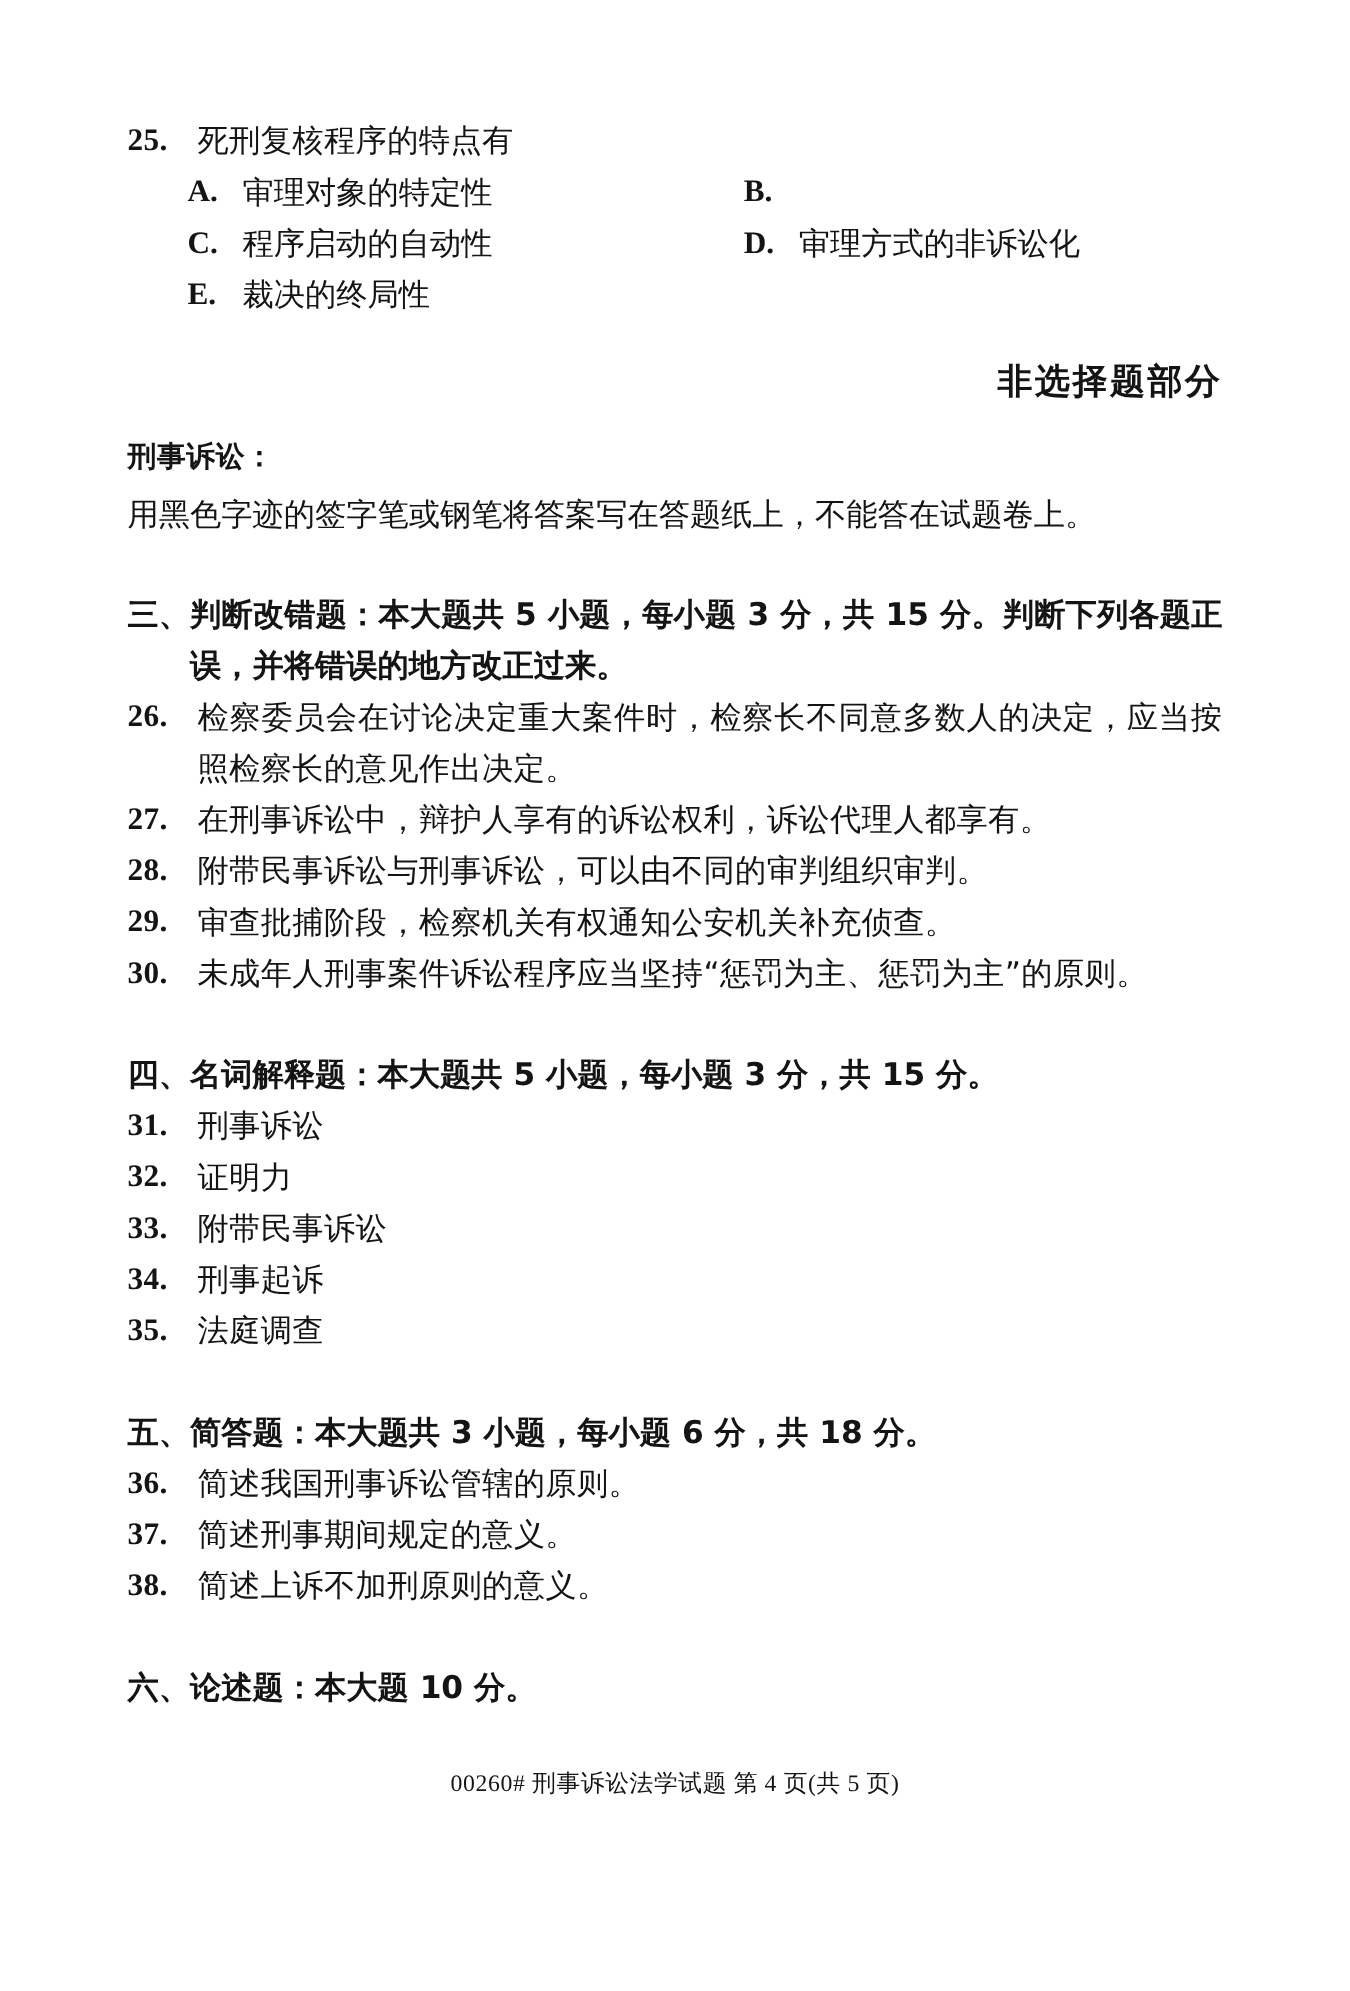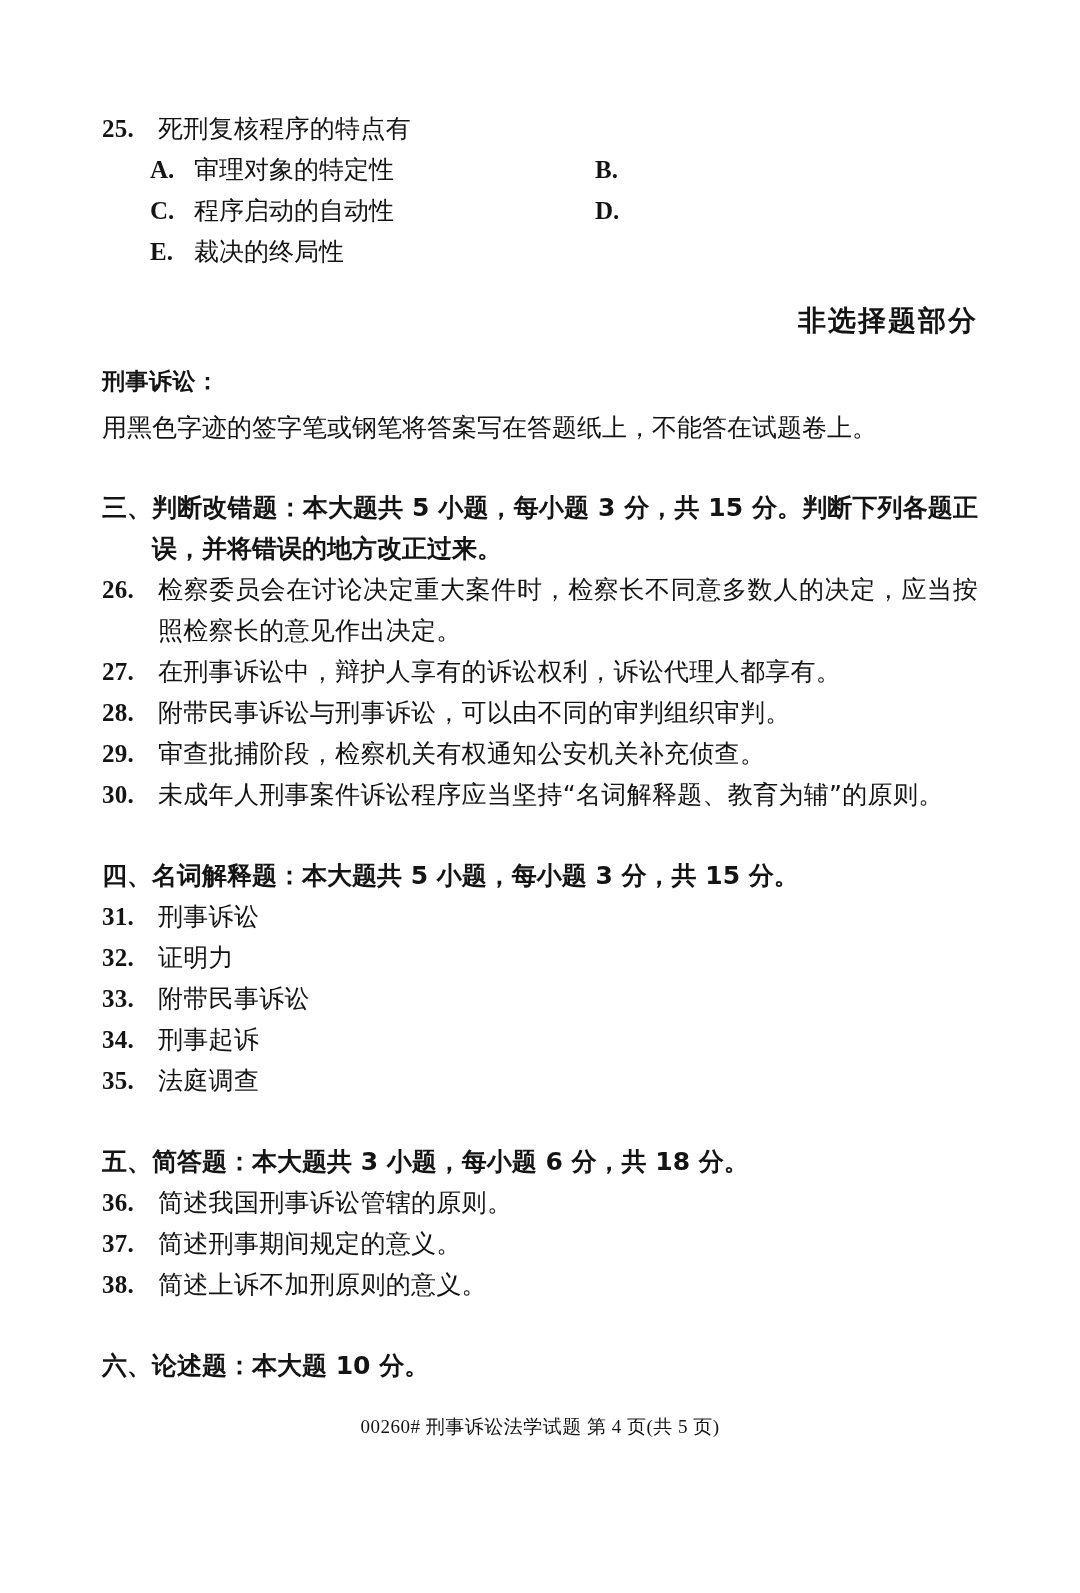--- a/index.html
+++ b/index.html
@@ -20,21 +20,21 @@
     position: absolute;
     left: 0; top: 0;
     width: 1080px;
     height: 1593px;
     background: #ffffff;
     overflow: hidden;
   }
   .content {
     position: absolute;
     left: 102px;
-    top: 108px;
+    top: 92px;
     width: 876px;
   }
 
   
   .qline {
     display: flex;
     align-items: flex-start;
     font-size: 25px;
     line-height: 41px;
     letter-spacing: 0.3px;
@@ -155,20 +155,21 @@
           <span class="opt-letter">B.</span>
         </div>
       </div>
       <div class="opt-row">
         <div class="opt-cell left">
           <span class="opt-letter">C.</span>
           <span class="opt-label">程序启动的自动性</span>
         </div>
         <div class="opt-cell right">
           <span class="opt-letter">D.</span>
+          <span class="opt-label">审理方式的非诉讼化</span>
         </div>
       </div>
       <div class="opt-row">
         <div class="opt-cell left">
           <span class="opt-letter">E.</span>
           <span class="opt-label">裁决的终局性</span>
         </div>
         <div class="opt-cell right"></div>
       </div>
     </div>
@@ -196,21 +197,21 @@
     <div class="qline">
       <span class="qnum">28.</span>
       <span class="qtext">附带民事诉讼与刑事诉讼，可以由不同的审判组织审判。</span>
     </div>
     <div class="qline">
       <span class="qnum">29.</span>
       <span class="qtext">审查批捕阶段，检察机关有权通知公安机关补充侦查。</span>
     </div>
     <div class="qline">
       <span class="qnum">30.</span>
-      <span class="qtext">未成年人刑事案件诉讼程序应当坚持“名词解释题、教育为辅”的原则。</span>
+      <span class="qtext">未成年人刑事案件诉讼程序应当坚持“惩罚为主、惩罚为主”的原则。</span>
     </div>
 
     <div class="gap-lg"></div>
 
     <div class="section-heading">
       <span class="sec-mark">四、</span>
       <span class="sec-body">名词解释题：本大题共 5 小题，每小题 3 分，共 15 分。</span>
     </div>
 
     <div class="qline">

